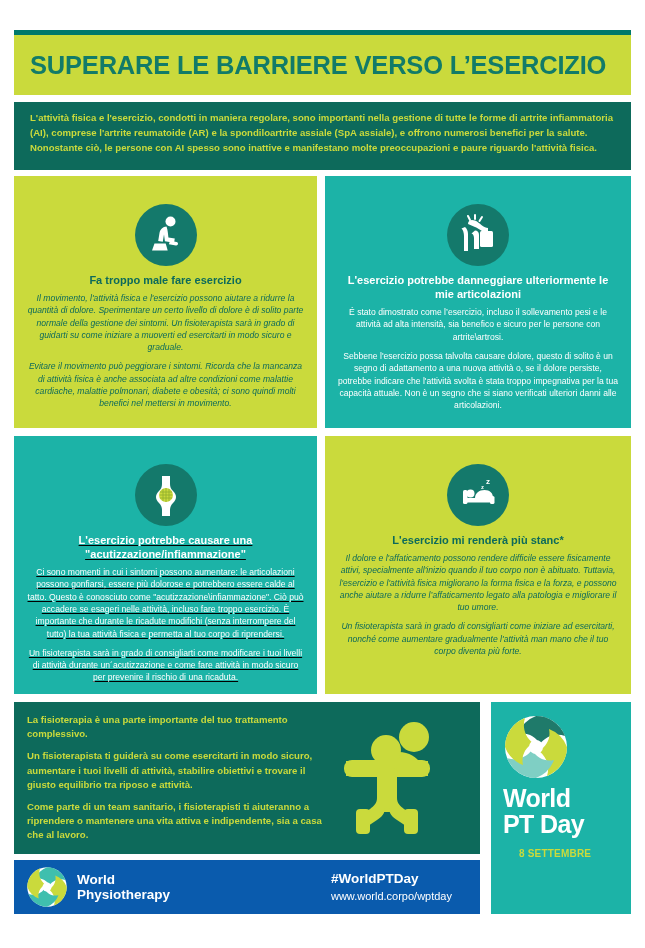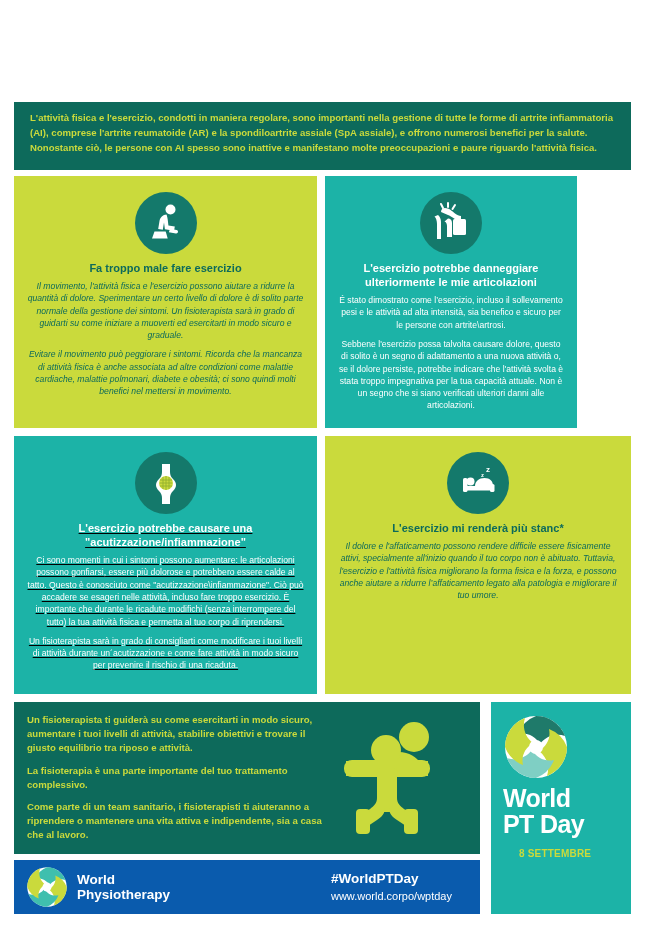--- a/index.html
+++ b/index.html
@@ -27,25 +27,25 @@
   .intro-band {
     position: absolute; left: 14px; top: 102px; width: 617px; height: 68px;
     background: #0d6a5b; padding: 9px 13px 0 16px;
   }
   .intro-text {
     color: #cada3c; font-size: 9.6px; line-height: 1.55; font-weight: bold;
   }
 
   
   .card {
-    position: absolute; padding: 16px 12px 12px 12px;
+    position: absolute; padding: 28px 12px 12px 12px;
     display: flex; flex-direction: column; align-items: center;
   }
   .card-1 { left: 14px;  top: 176px; width: 303px; height: 252px; background: #cada3c; }
-  .card-2 { left: 325px; top: 176px; width: 252px; height: 252px; background: #1cb3a7; }
+  .card-2 { left: 325px; top: 176px; width: 306px; height: 252px; background: #1cb3a7; }
   .card-3 { left: 14px;  top: 436px; width: 303px; height: 258px; background: #1cb3a7; text-decoration: underline; }
   .card-4 { left: 325px; top: 436px; width: 306px; height: 258px; background: #cada3c; }
 
   .icon-circle {
     width: 62px; height: 62px; border-radius: 50%;
     background: #14796b; display: flex; align-items: center; justify-content: center;
     margin-bottom: 7px; flex: 0 0 auto;
   }
   .icon-circle svg { display: block; }
 
@@ -111,20 +111,23 @@
   }
   .footer-right { margin-left: auto; margin-right: 28px; text-align: left; }
   .hashtag { color: #ffffff; font-weight: bold; font-size: 13.5px; line-height: 1.2; }
   .weburl  { color: #ffffff; font-size: 11px; line-height: 1.3; margin-top: 2px; }
 </style>
 </head>
 <body>
 
 <div class="page">
 
+  <div class="title-band">
+    <div class="title-text">SUPERARE LE BARRIERE VERSO L’ESERCIZIO</div>
+  </div>
 
   <div class="intro-band">
     <div class="intro-text">L'attività fisica e l'esercizio, condotti in maniera regolare,  sono importanti nella gestione di tutte le forme di artrite infiammatoria (AI), comprese l'artrite reumatoide (AR) e la spondiloartrite assiale (SpA assiale), e offrono numerosi benefici per la salute. Nonostante ciò, le persone con AI spesso sono inattive e manifestano molte preoccupazioni e paure riguardo l'attività fisica.</div>
   </div>
 
   <div class="card card-1">
     <div class="icon-circle">
       <svg width="40" height="40" viewBox="0 0 40 40" fill="#ffffff">
         <circle cx="24.5" cy="6.5" r="5"></circle>
         <path d="M20.5 11.5c-3.6 0-6.4 3-7 6.6l-1.3 7.8 4.6 0.9 1.2-7.2 0.9 6.6 9.2 1.6 0.7-4.2-6.4-1.1-0.5-4.6c-0.3-3.5-1.4-6.4-1.4-6.4z"></path>
@@ -190,27 +193,28 @@
         <circle cx="13.5" cy="19.5" r="4"></circle>
         <path d="M18 24c0-4.5 4-8 9.5-8S36 19 36 24H18z"></path>
         <rect x="6" y="16" width="4.5" height="14" rx="1.6"></rect>
         <rect x="33" y="22" width="4.5" height="8" rx="1.6"></rect>
         <rect x="6" y="24" width="31" height="4.5" rx="1.2"></rect>
       </svg>
     </div>
     <div class="card-title">L'esercizio mi renderà più stanc*</div>
     <div class="card-body">
       <p>Il dolore e l'affaticamento possono rendere difficile essere fisicamente attivi, specialmente all'inizio quando il tuo corpo non è abituato. Tuttavia, l'esercizio e l'attività fisica migliorano la forma fisica e la forza, e possono anche aiutare a ridurre l’affaticamento legato alla patologia e migliorare il tuo umore.</p>
+      <p>Un fisioterapista sarà in grado di consigliarti come iniziare ad esercitarti, nonché come aumentare gradualmente l'attività man mano che il tuo corpo diventa più forte.</p>
     </div>
   </div>
 
   <div class="bottom-panel">
     <div class="bottom-copy">
+      <p>La fisioterapia è una parte importante del tuo trattamento complessivo.</p>
       <p> Un fisioterapista ti guiderà su come esercitarti in modo sicuro, aumentare i tuoi livelli di attività, stabilire obiettivi e trovare il giusto equilibrio tra riposo e attività.</p>
-      <p>La fisioterapia è una parte importante del tuo trattamento complessivo.</p>
       <p>Come parte di un team sanitario, i fisioterapisti ti aiuteranno a riprendere o mantenere una vita attiva e indipendente, sia a casa che al lavoro.</p>
     </div>
     <div class="exercise-figure">
       <svg width="124" height="124" viewBox="0 0 124 124" fill="#cada3c">
         <circle cx="76" cy="21" r="15"></circle>
         <path d="M61 36c10 0 18 5 22 12l-14 8c-3-4-7-6-12-6z"></path>
         <circle cx="48" cy="34" r="15"></circle>
         <path d="M8 45h82v15H8z" rx="4"></path>
         <rect x="6" y="44" width="86" height="17" rx="8"></rect>
         <rect x="39" y="52" width="20" height="44" rx="3"></rect>

